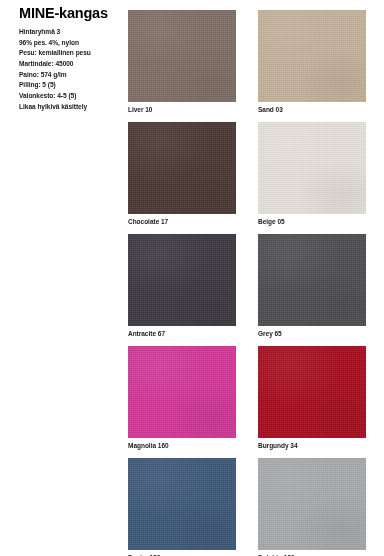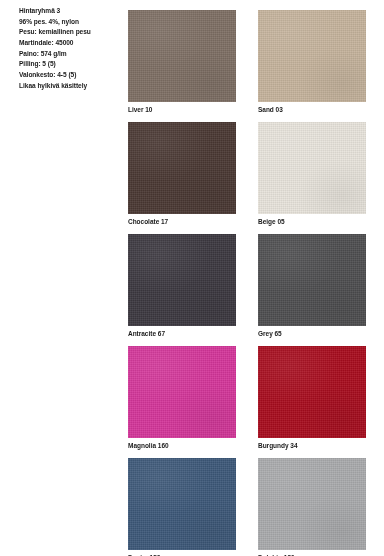--- a/index.html
+++ b/index.html
@@ -109,20 +109,21 @@
     letter-spacing: -0.02px;
     white-space: nowrap;
   }
 </style>
 </head>
 <body>
 
 <div class="page">
 
   <div class="info-block">
+    <div class="product-title">MINE-kangas</div>
     <ul class="spec-list">
         <li>Hintaryhmä 3</li>
         <li>96% pes. 4%, nylon</li>
         <li>Pesu: kemiallinen pesu</li>
         <li>Martindale: 45000</li>
         <li>Paino: 574 g/lm</li>
         <li>Pilling: 5 (5)</li>
         <li>Valonkesto: 4-5 (5)</li>
         <li>Likaa hylkivä käsittely</li>
       </ul>

